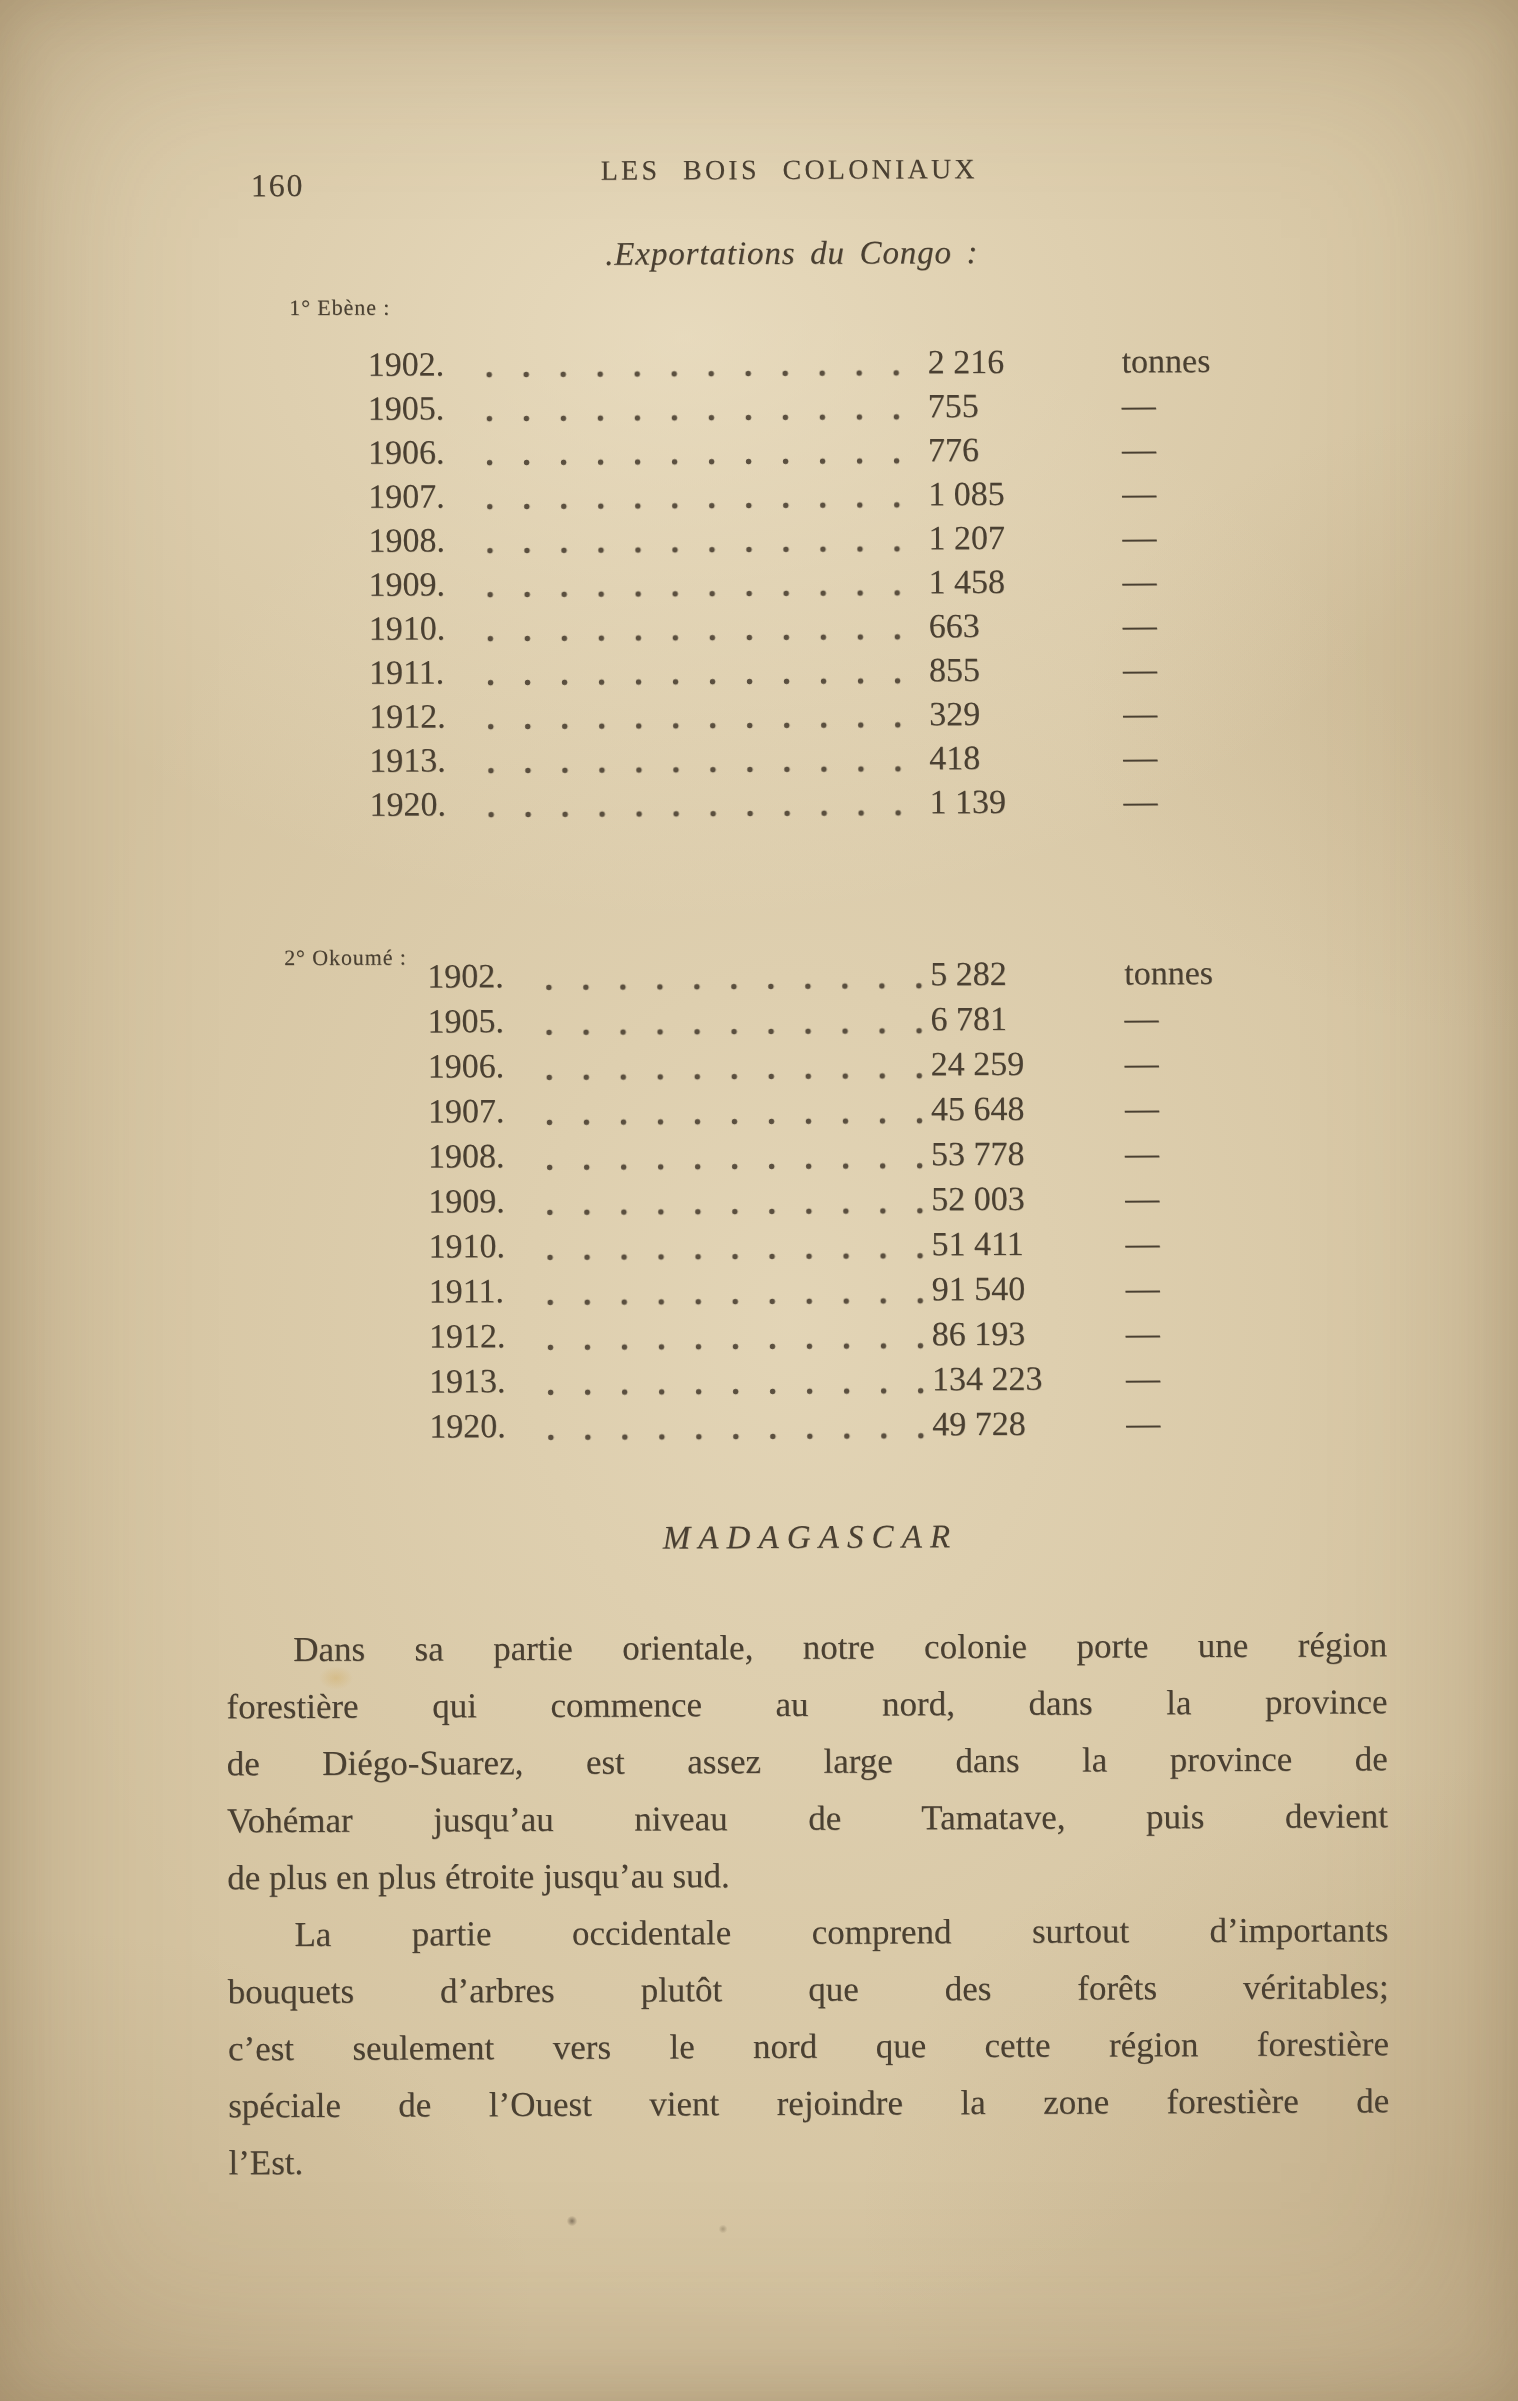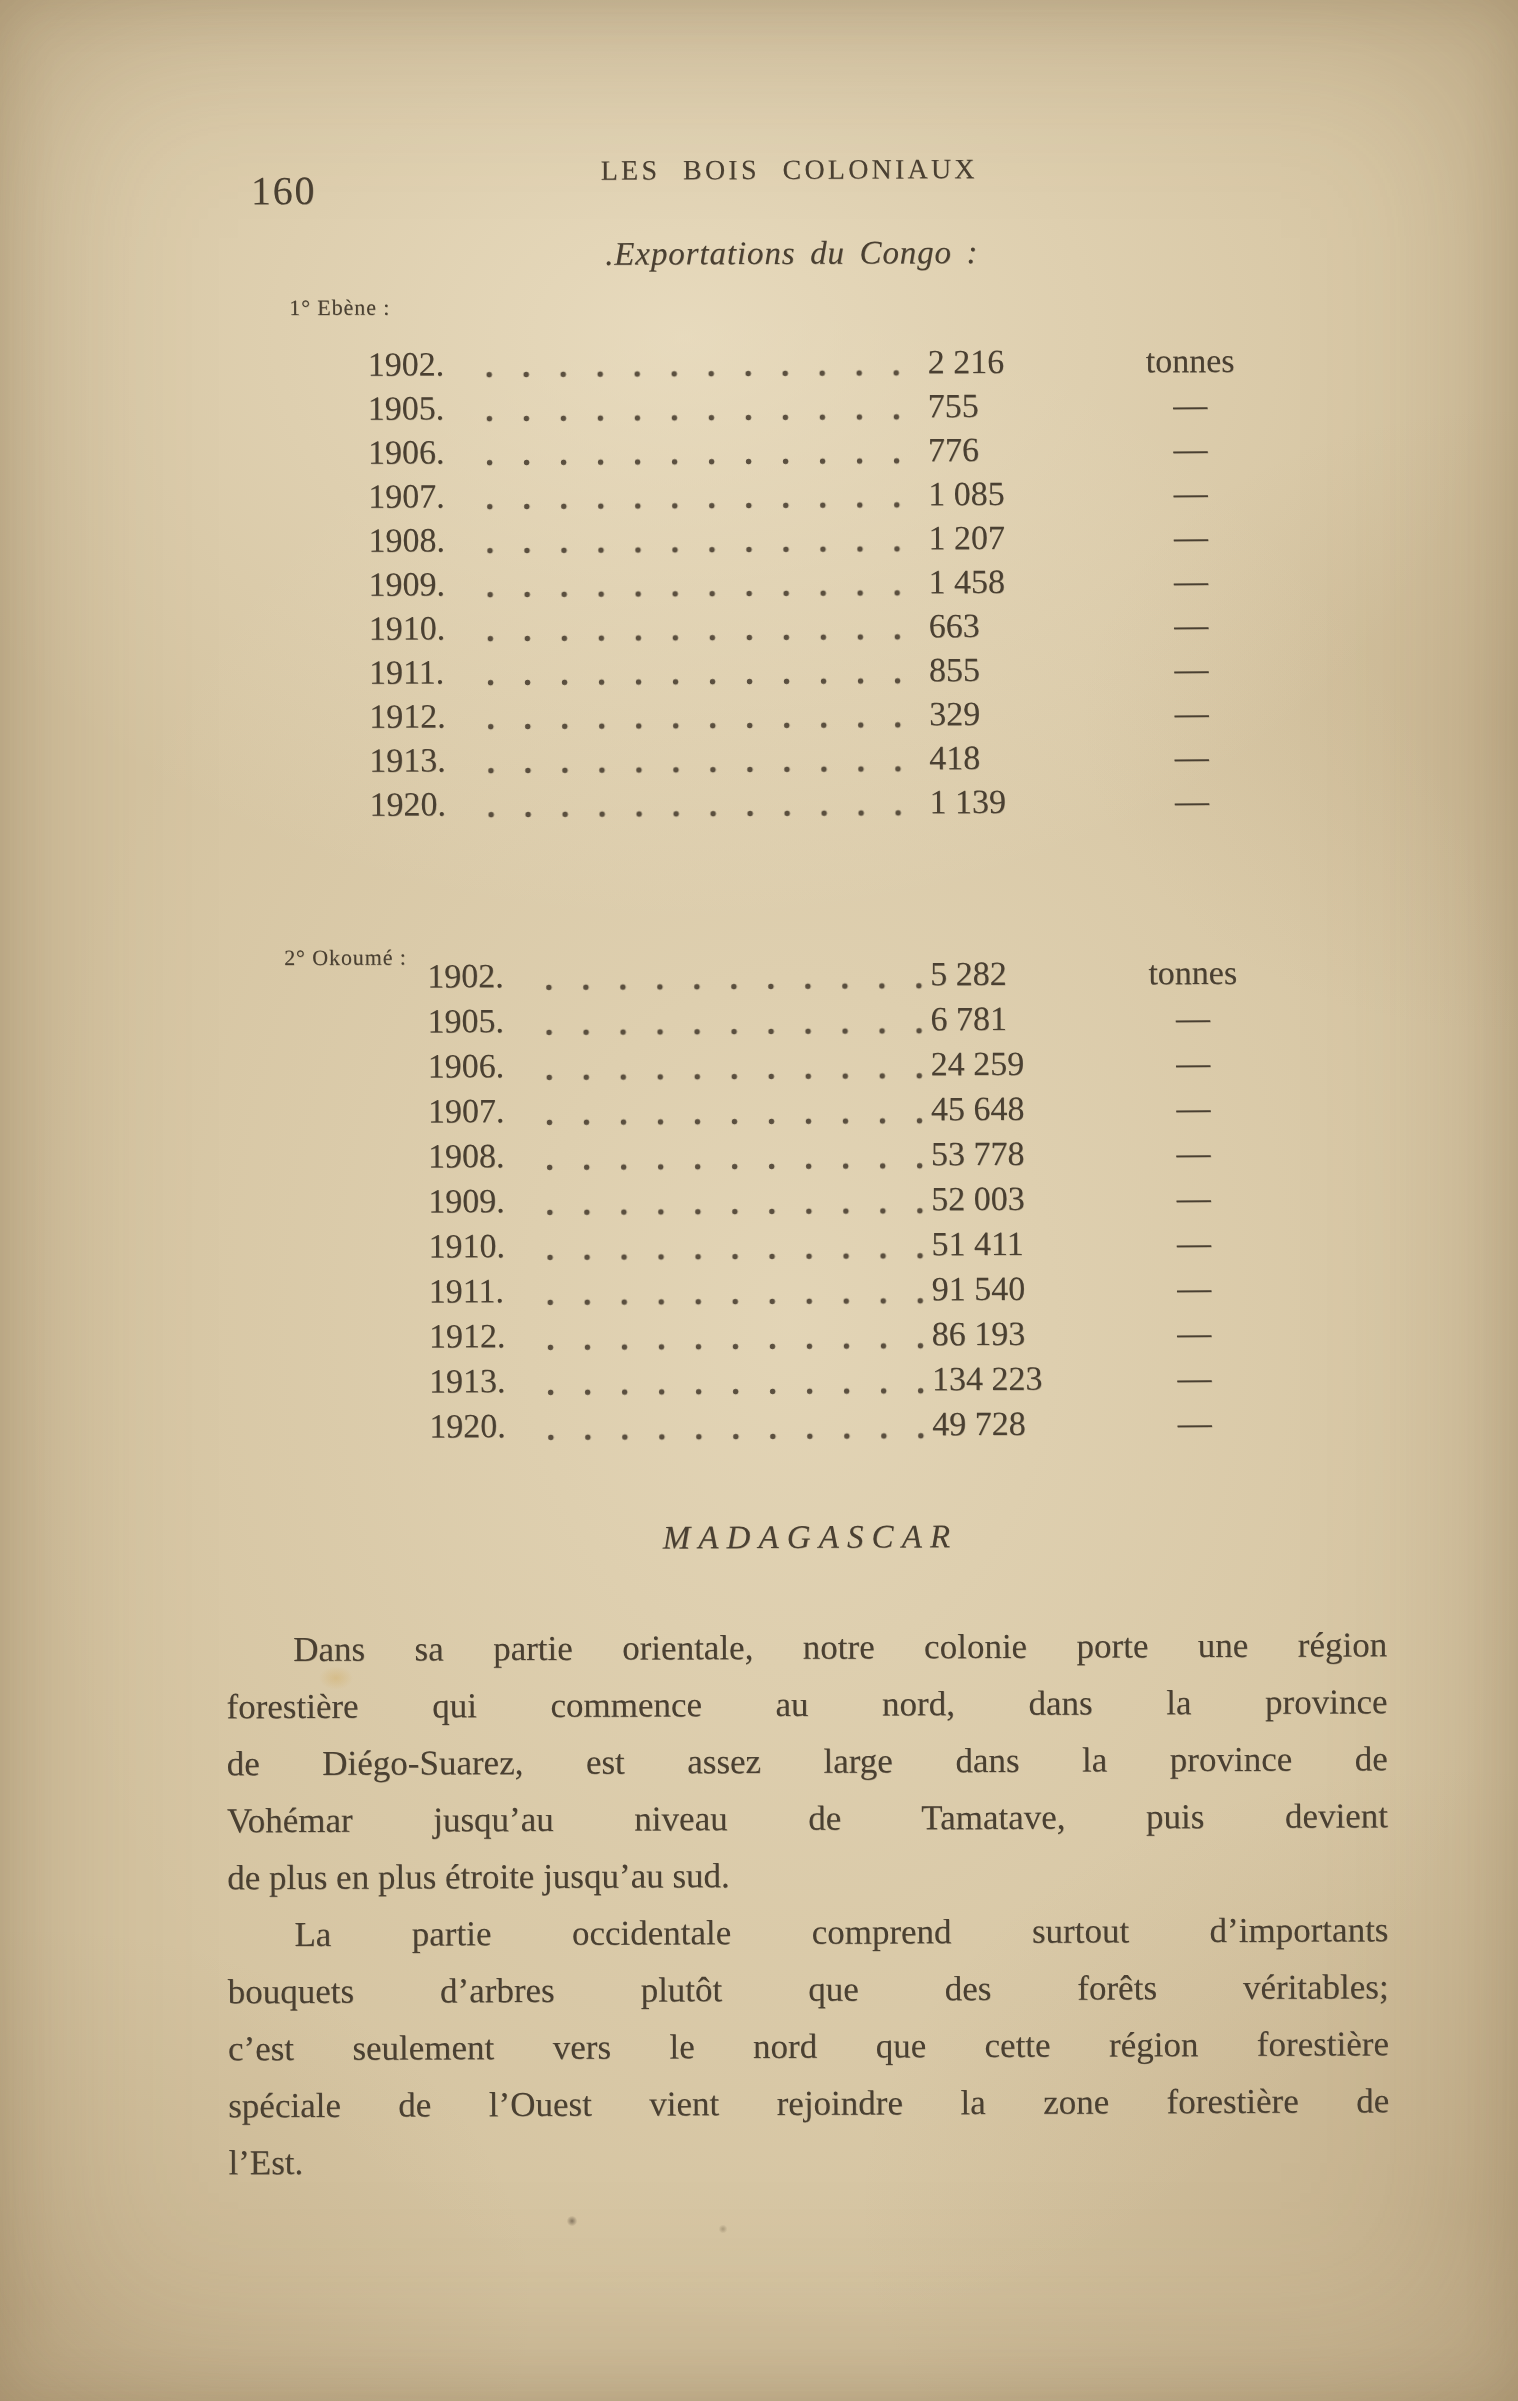--- a/index.html
+++ b/index.html
@@ -23,42 +23,42 @@
     box-shadow: inset 0 0 199px rgba(108,84,50,.35), inset 0 0 54px rgba(108,84,50,.18);
   }
   .content {
     position:absolute; inset:0;
     transform:rotate(-0.25deg);
     transform-origin:50% 0;
     text-shadow:0.4px 0.5px 0.6px rgba(62,52,38,.35);
   }
   .abs { position:absolute; white-space:nowrap; }
 
-  .page-number   { left:250px; top:165px; font-size:40px; letter-spacing:1.8px; }
+  .page-number   { left:250px; top:165px; font-size:32px; letter-spacing:1.8px; }
   .running-title { left:600px; top:154px; font-size:28px; letter-spacing:3.2px; word-spacing:12.7px; }
   .congo-heading { left:604px; top:235px; font-size:33px; font-style:italic; letter-spacing:0.9px; word-spacing:5.4px; }
 
   .section-label { font-size:22px; letter-spacing:0.9px; }
   .label-ebene   { left:288px; top:293px; }
   .label-okoume  { left:280px; top:943px; }
 
   .exports-table { position:absolute; }
   .table-ebene   { left:366px; top:344px;  width:891px; }
   .table-okoume  { left:423px; top:956px; width:834px; }
   .trow { display:flex; align-items:baseline; height:44px; font-size:34px; }
   .table-okoume .trow { height:45px; }
   .year { width:107px; }
   .leader {
     flex:1; align-self:flex-end;
     height:9px; margin:0 3.6px 10px 11px;
     background-image:radial-gradient(circle at 3.6px 4.5px, rgba(72,61,47,.88) 2.4px, rgba(72,61,47,0) 3.2px);
     background-size:37px 9px; background-repeat:repeat-x;
   }
   .value { width:194px; text-align:left; }
-  .unit  { width:137px; text-align:center; }
+  .unit  { width:137px; text-align:left; }
 
   .madagascar-heading { left:656px; top:1519px; font-size:33px; font-style:italic; letter-spacing:8.1px; }
 
   .paragraphs {
     position:absolute; left:219px; top:1619px; width:1161px;
     font-size:35px; line-height:57px;
   }
   .pline { text-align:justify; text-align-last:justify; white-space:normal; }
   .pline.first { text-indent:67px; }
   .pline.last  { text-align-last:left; }

